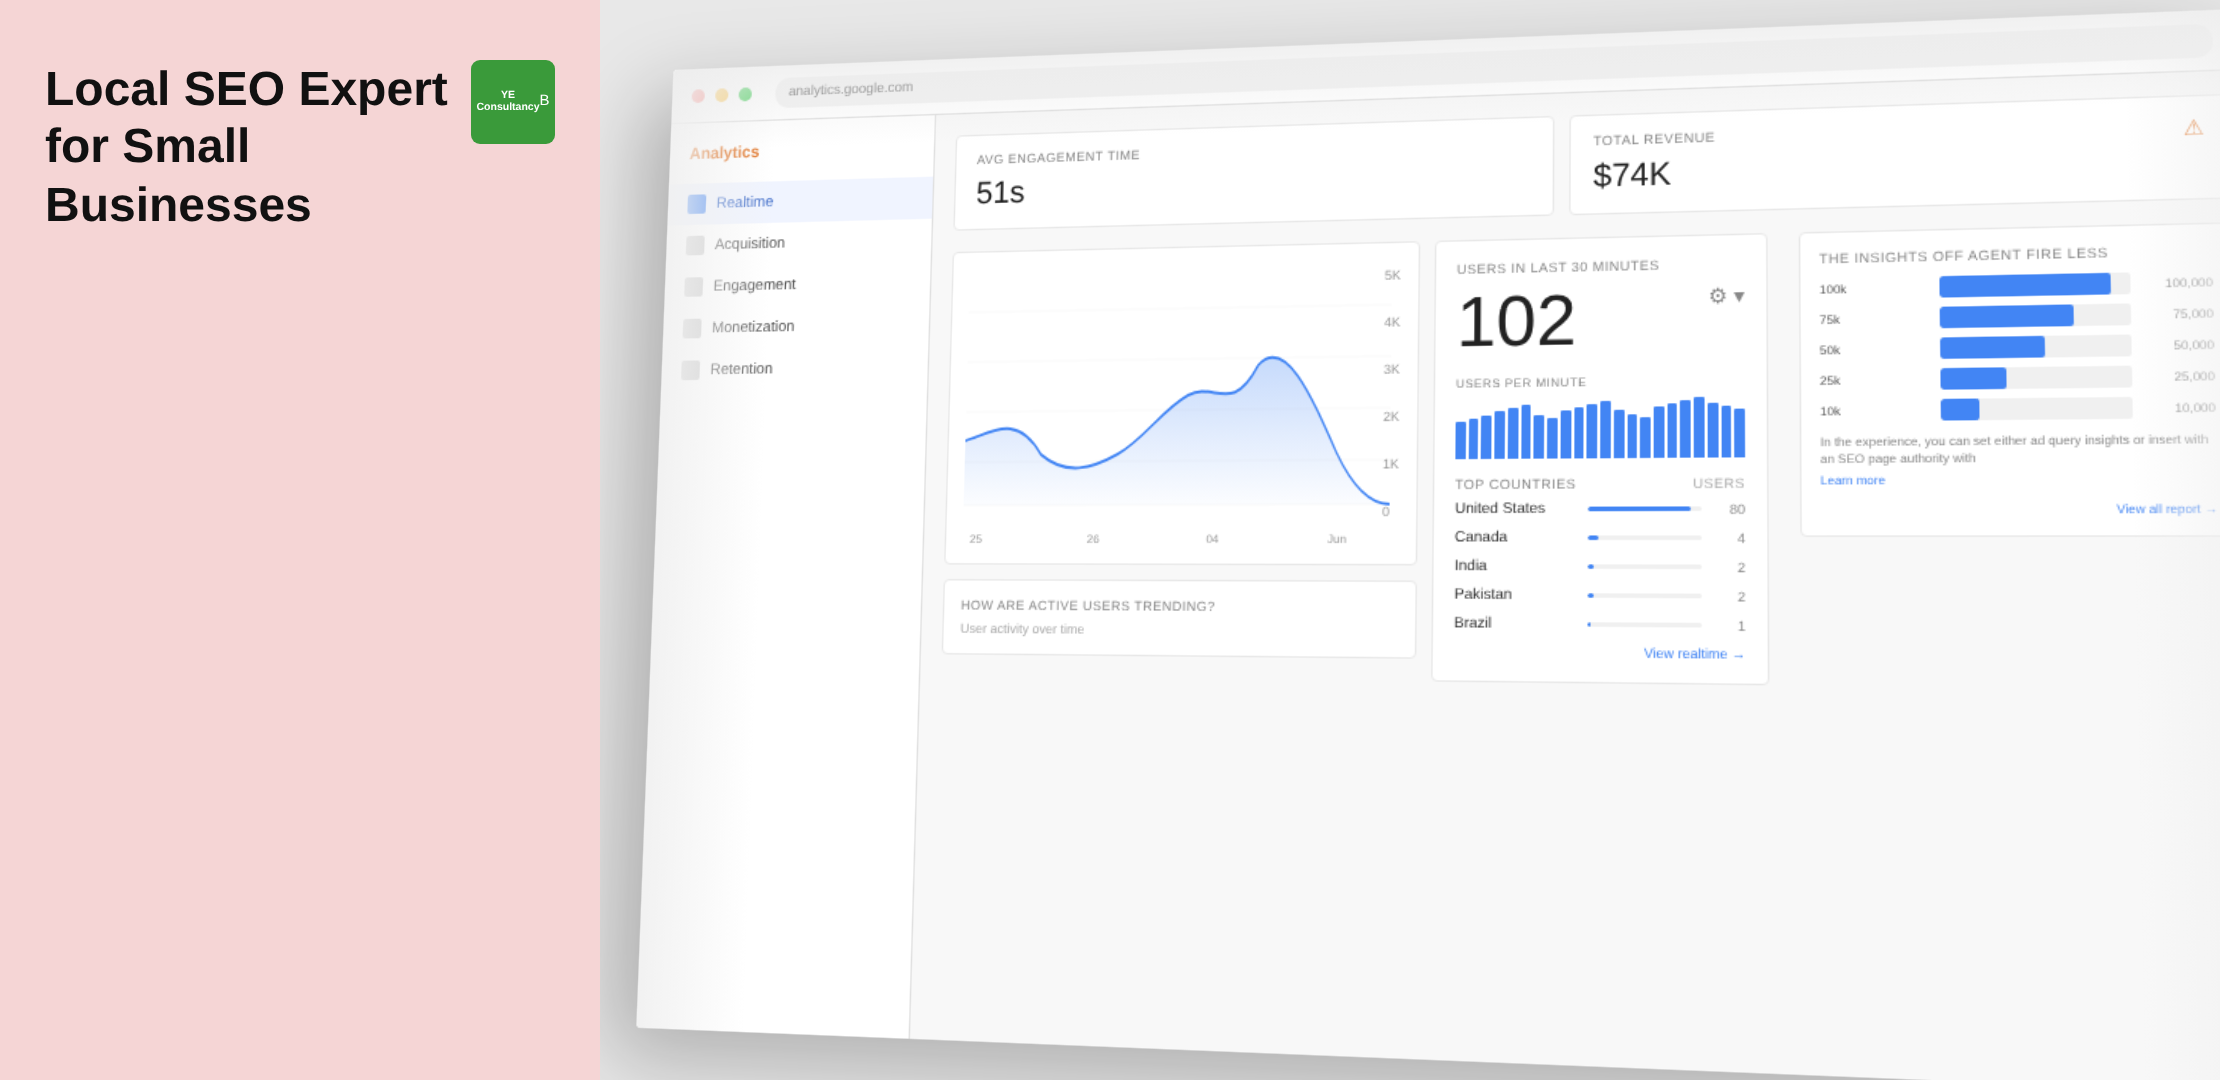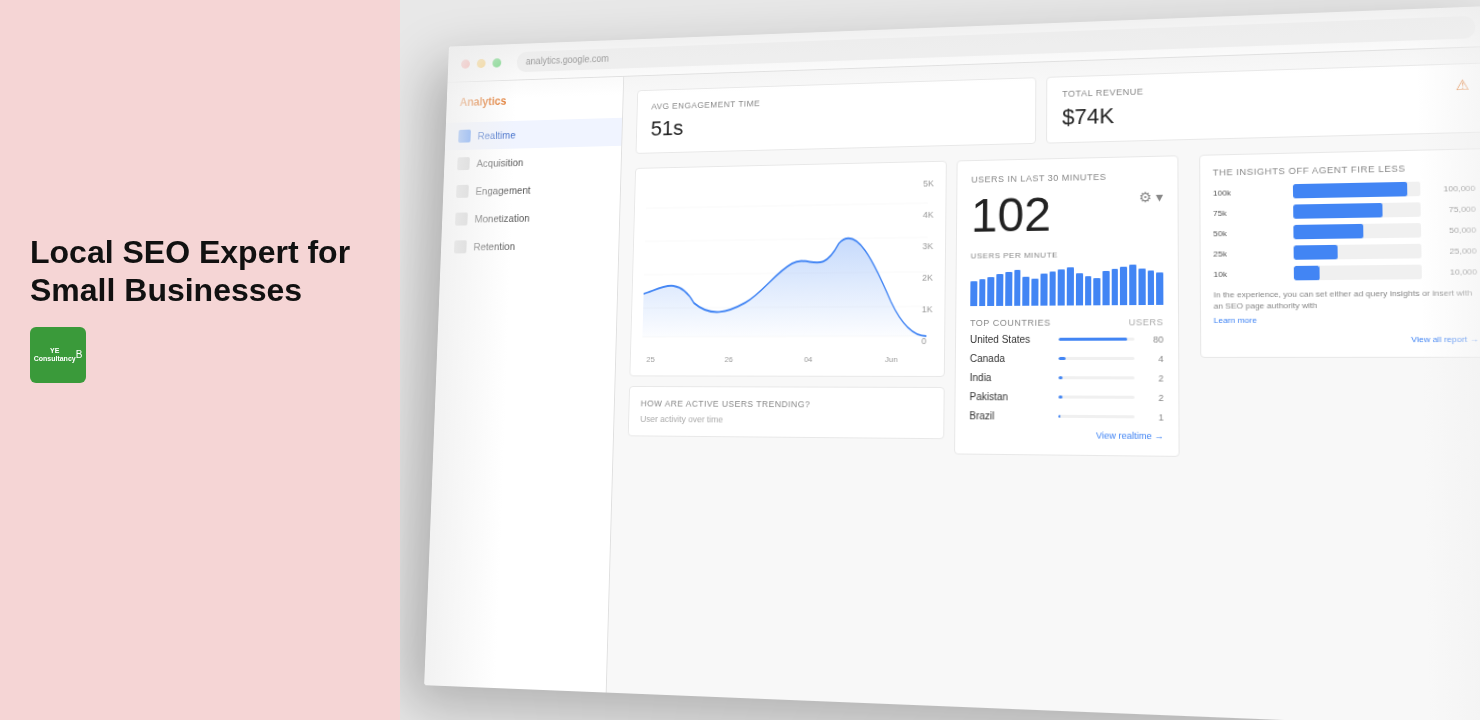--- a/index.html
+++ b/index.html
@@ -13,21 +13,21 @@
       display: flex;
     }
 
     
     .left-panel {
       width: 400px;
       min-width: 400px;
       height: 616px;
       background: #f5d5d5;
       display: flex;
-      flex-direction: column;
+      flex-direction: row;
       justify-content: center;
       padding: 40px 30px;
       position: relative;
     }
 
     .left-title {
       font-size: 32px;
       font-weight: 700;
       color: #111;
       line-height: 1.2;

